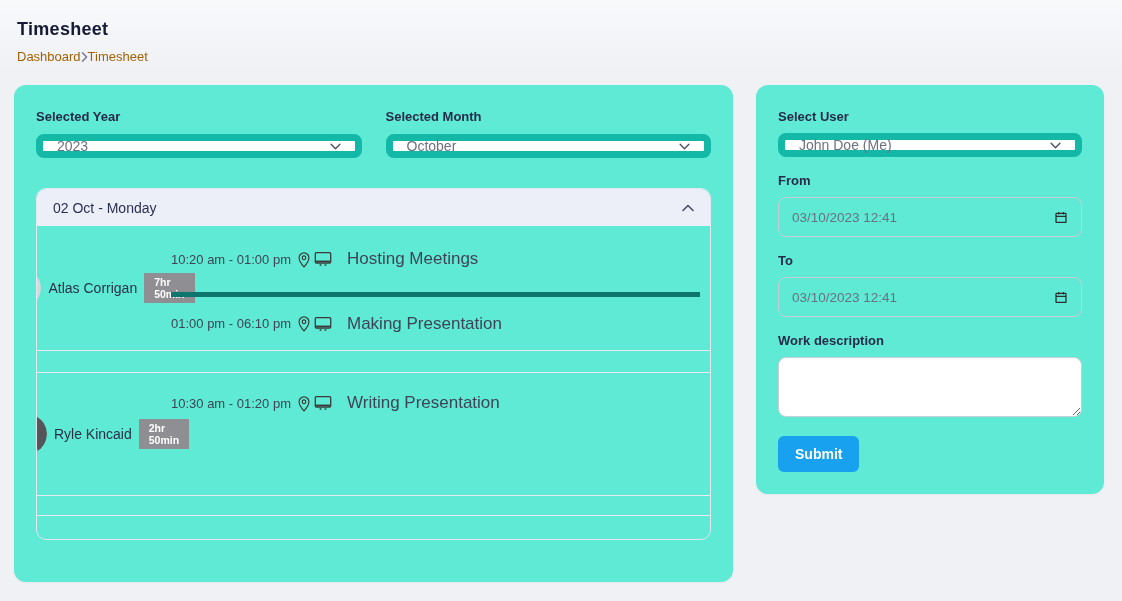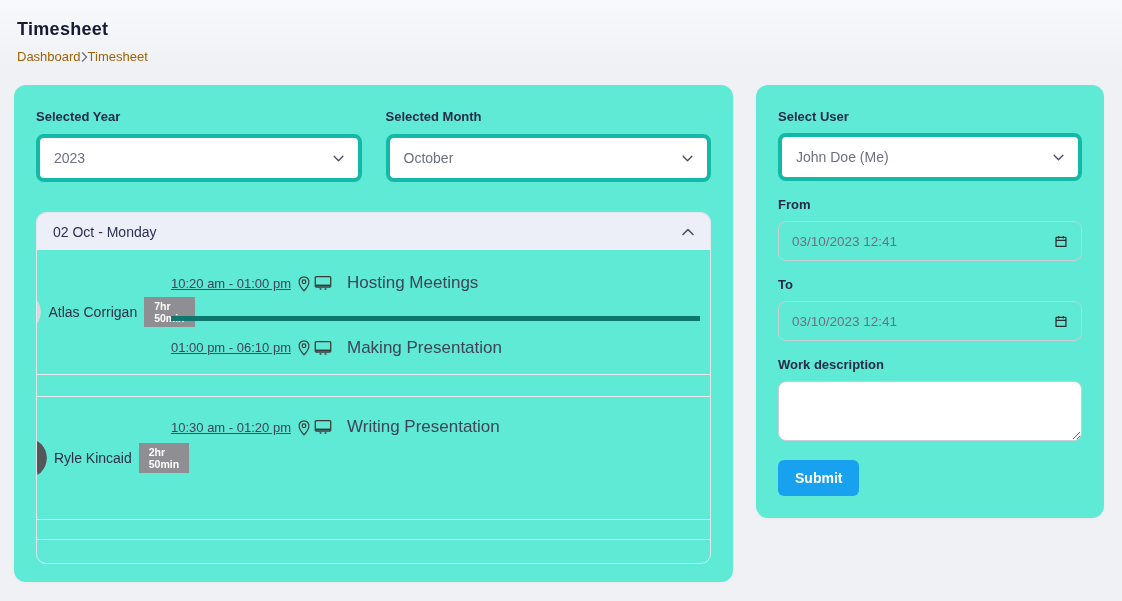--- a/index.html
+++ b/index.html
@@ -21,21 +21,21 @@
   .card { background:#5eead4; border-radius:12px; box-shadow:0 1px 3px rgba(25,30,70,.04); }
   .left-card  { width:719px; height:497px; padding:24px 22px; }
   .right-card { width:348px; padding:24px 22px 22px; }
 
   label { display:block; font-size:13px; font-weight:600; color:#262b49; }
 
   .filters-row { display:flex; gap:24px; }
   .form-group { flex:1; }
   .form-group label { margin-bottom:10px; }
   .select {
-    height:48px; border:4px solid #14b8a6; border-radius:8px; background:#fff;
+    height:24px; border:7px solid #14b8a6; border-radius:8px; background:#fff;
     display:flex; align-items:center; justify-content:space-between;
     padding:0 14px; font-size:14px; color:#6b7180; cursor:pointer;
   }
 
   .accordion { margin-top:30px; border:1px solid #e3e6ef; border-radius:10px; overflow:hidden; }
   .accordion-header {
     height:37px; background:#edeff8; padding:0 16px;
     display:flex; align-items:center; justify-content:space-between;
     font-size:14px; color:#2b3052; cursor:pointer;
   }
@@ -44,21 +44,21 @@
   .group-2 { height:123px; }
   .user-cell { width:122px; flex-shrink:0; display:flex; flex-direction:row; align-items:center; justify-content:center; gap:7px; }
   .avatar { width:40px; height:40px; border-radius:50%; overflow:hidden; flex-shrink:0; }
   .user-name { font-size:14px; color:#2b3048; white-space:nowrap; }
   .badge { background:#8e8e93; color:#fff; font-size:10.5px; font-weight:700; padding:3px 10px; border-radius:0; }
   .slots { flex:1; display:flex; flex-direction:column; padding-left:12px; padding-right:10px; }
   .slot { display:flex; align-items:center; }
   .slot + .slot { border-top:5px solid #0f766e; }
   .slot.h67 { height:67px; } .slot.h58 { height:58px; } .slot.h60 { height:60px; }
   .time-wrap { display:flex; align-items:center; gap:3px; width:176px; flex-shrink:0; }
-  .time { font-size:13px; color:#3f4458; white-space:nowrap; margin-right:3px;text-decoration:underline; }
+  .time { font-size:13px; color:#3f4458; white-space:nowrap; margin-right:3px; }
   .desc { font-size:17px; color:#3f4458; }
   .spacer-row { border-bottom:1px solid #e9ebf2; }
   .sp22 { height:22px; } .sp20 { height:20px; } .tail { height:23px; }
 
   .right-card label { margin:16px 0 9px; }
   .right-card label:first-child { margin-top:0; }
   .datetime {
     height:40px; border:1px solid #c9cdd7; border-radius:8px;
     display:flex; align-items:center; justify-content:space-between;
     padding:0 13px; font-size:13.5px; color:#6b7180; cursor:text;

